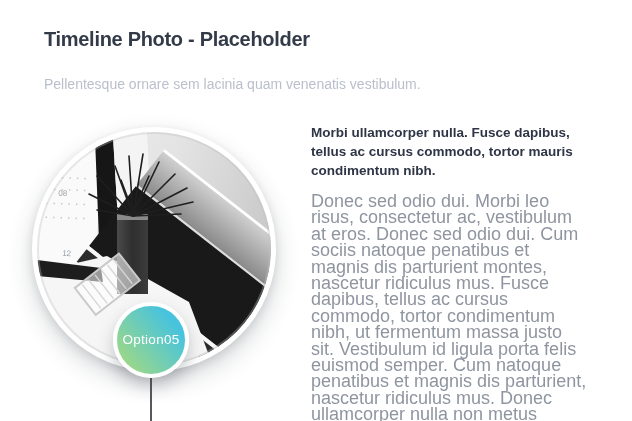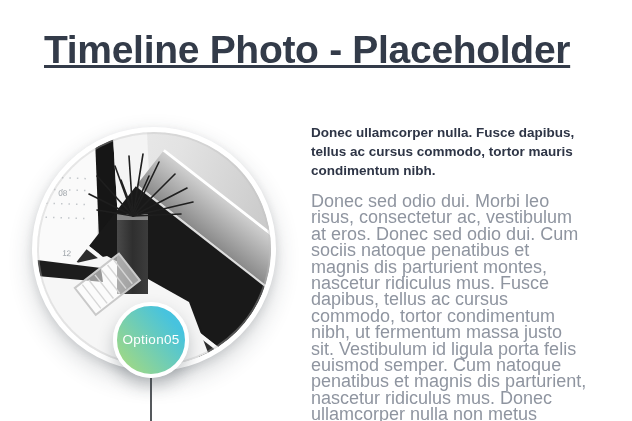--- a/index.html
+++ b/index.html
@@ -16,23 +16,22 @@
   html,body{width:632px;height:421px;overflow:hidden;}
   body{
     background:var(--background);
     font-family:"Liberation Sans", sans-serif;
     position:relative;
   }
   .slide{position:absolute;inset:0;background:var(--background);}
 
   .page-title{
     position:absolute;left:44px;top:28px;width:560px;
-    font-size:39px;font-weight:700;letter-spacing:-0.3px;
+    font-size:20px;font-weight:700;letter-spacing:-0.3px;
     color:var(--title-text);
-    text-decoration:underline;
   }
   .page-subtitle{
     position:absolute;left:44px;top:76px;width:560px;
     font-size:14px;font-weight:400;
     color:var(--subtitle-text);
   }
 
   
   .photo-wrap{
     position:absolute;left:32px;top:127px;width:244px;height:244px;
@@ -71,20 +70,21 @@
     font-size:18px;font-weight:400;line-height:16.4px;
     color:var(--body-text);
   }
 </style>
 </head>
 <body>
 
 <div class="slide">
 
   <h1 class="page-title">Timeline Photo - Placeholder</h1>
+  <p class="page-subtitle">Pellentesque ornare sem lacinia quam venenatis vestibulum.</p>
 
   <div class="photo-wrap">
     <svg viewBox="0 0 234 234" aria-hidden="true">
       <defs>
         <clipPath id="circleClip">
             <circle cx="117" cy="117" r="117"></circle>
           </clipPath>
         <linearGradient id="wallGrad" x1="0" y1="0" x2="1" y2="0.4">
           <stop offset="0" stop-color="#f2f2f2"></stop>
           <stop offset="0.55" stop-color="#e3e3e3"></stop>
@@ -171,17 +171,17 @@
   </div>
 
   <div class="timeline-connector"></div>
 
   <div class="option-badge">
     <span>Option</span>
     <span>05</span>
   </div>
 
   <div class="content">
-    <h2 class="content-heading">Donec ullamcorper nulla. Fusce dapibus, tellus ac cursus commodo, tortor mauris condimentum nibh.</h2>
+    <h2 class="content-heading">Morbi ullamcorper nulla. Fusce dapibus, tellus ac cursus commodo, tortor mauris condimentum nibh.</h2>
     <p class="content-body">Donec sed odio dui. Morbi leo risus, consectetur ac, vestibulum at eros. Donec sed odio dui. Cum sociis natoque penatibus et magnis dis parturient montes, nascetur ridiculus mus. Fusce dapibus, tellus ac cursus commodo, tortor condimentum nibh, ut fermentum massa justo sit. Vestibulum id ligula porta felis euismod semper. Cum natoque penatibus et magnis dis parturient, nascetur ridiculus mus. Donec ullamcorper nulla non metus auctor mauris fringilla. Donec sed odio dui sociis montes.</p>
   </div>
 
 </div>
 
 </body></html>

